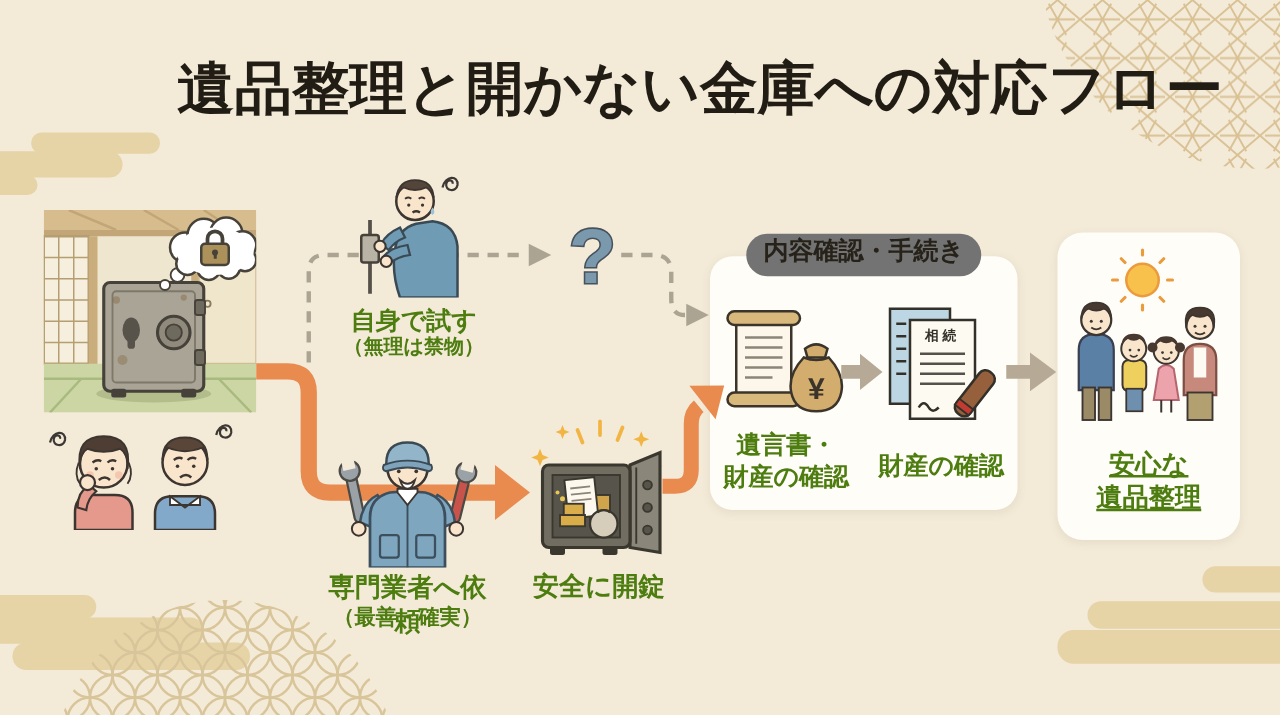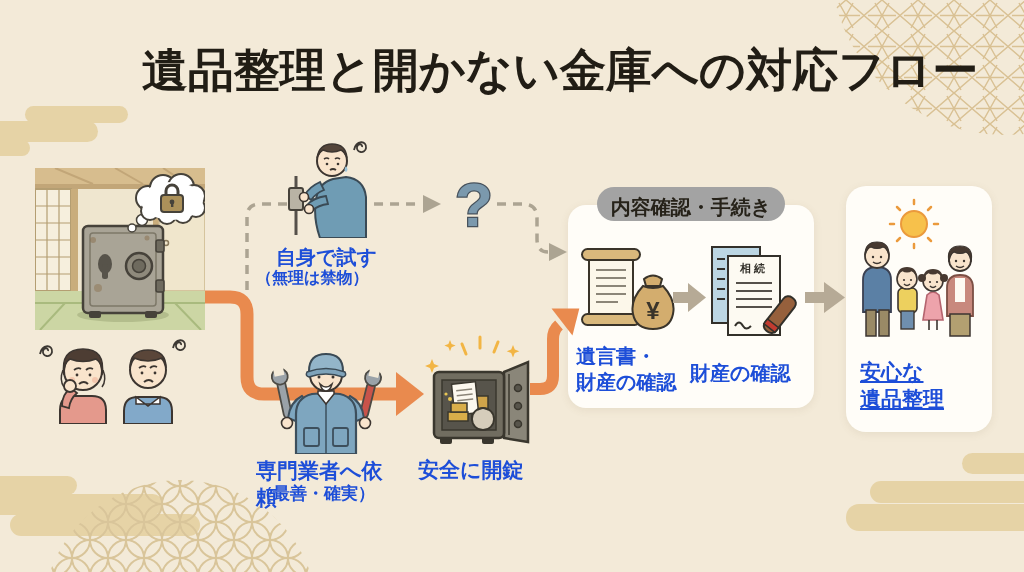--- a/index.html
+++ b/index.html
@@ -1,24 +1,24 @@
 <!DOCTYPE html>
 <html><head>
 <meta charset="utf-8">
 <style>
   html,body{margin:0;padding:0;}
   body{font-family:"Liberation Sans","DejaVu Sans",sans-serif;}
   .canvas{position:relative;width:1024px;height:572px;background:#f3ead8;overflow:hidden;}
   .abs{position:absolute;}
   .title{position:absolute;top:40px;left:0;width:100%;text-align:center;
          font-size:46px;font-weight:900;color:#211d15;letter-spacing:0px;padding-left:48px;}
-  .label{position:absolute;text-align:left;font-weight:800;color:#1d4ed8;line-height:1.3;}
+  .label{position:absolute;text-align:center;font-weight:800;color:#4d7c0f;line-height:1.3;}
   .panel{position:absolute;background:#fffdf8;box-shadow:0 2px 8px rgba(120,100,60,.10);}
-  .badge{position:absolute;background:#a3a3a3;border-radius:17px;display:flex;
-         align-items:flex-end;justify-content:center;font-weight:800;color:#262219;}
+  .badge{position:absolute;background:#737373;border-radius:17px;display:flex;
+         align-items:flex-start;justify-content:center;font-weight:800;color:#262219;}
   svg{display:block;}
 </style>
 </head>
 <body>
 
 <div class="canvas">
 
   <svg class="abs" style="left:0;top:0" width="1024" height="572" viewBox="0 0 1024 572">
     <defs>
       <pattern id="asanoha" width="36" height="31" patternUnits="userSpaceOnUse">

